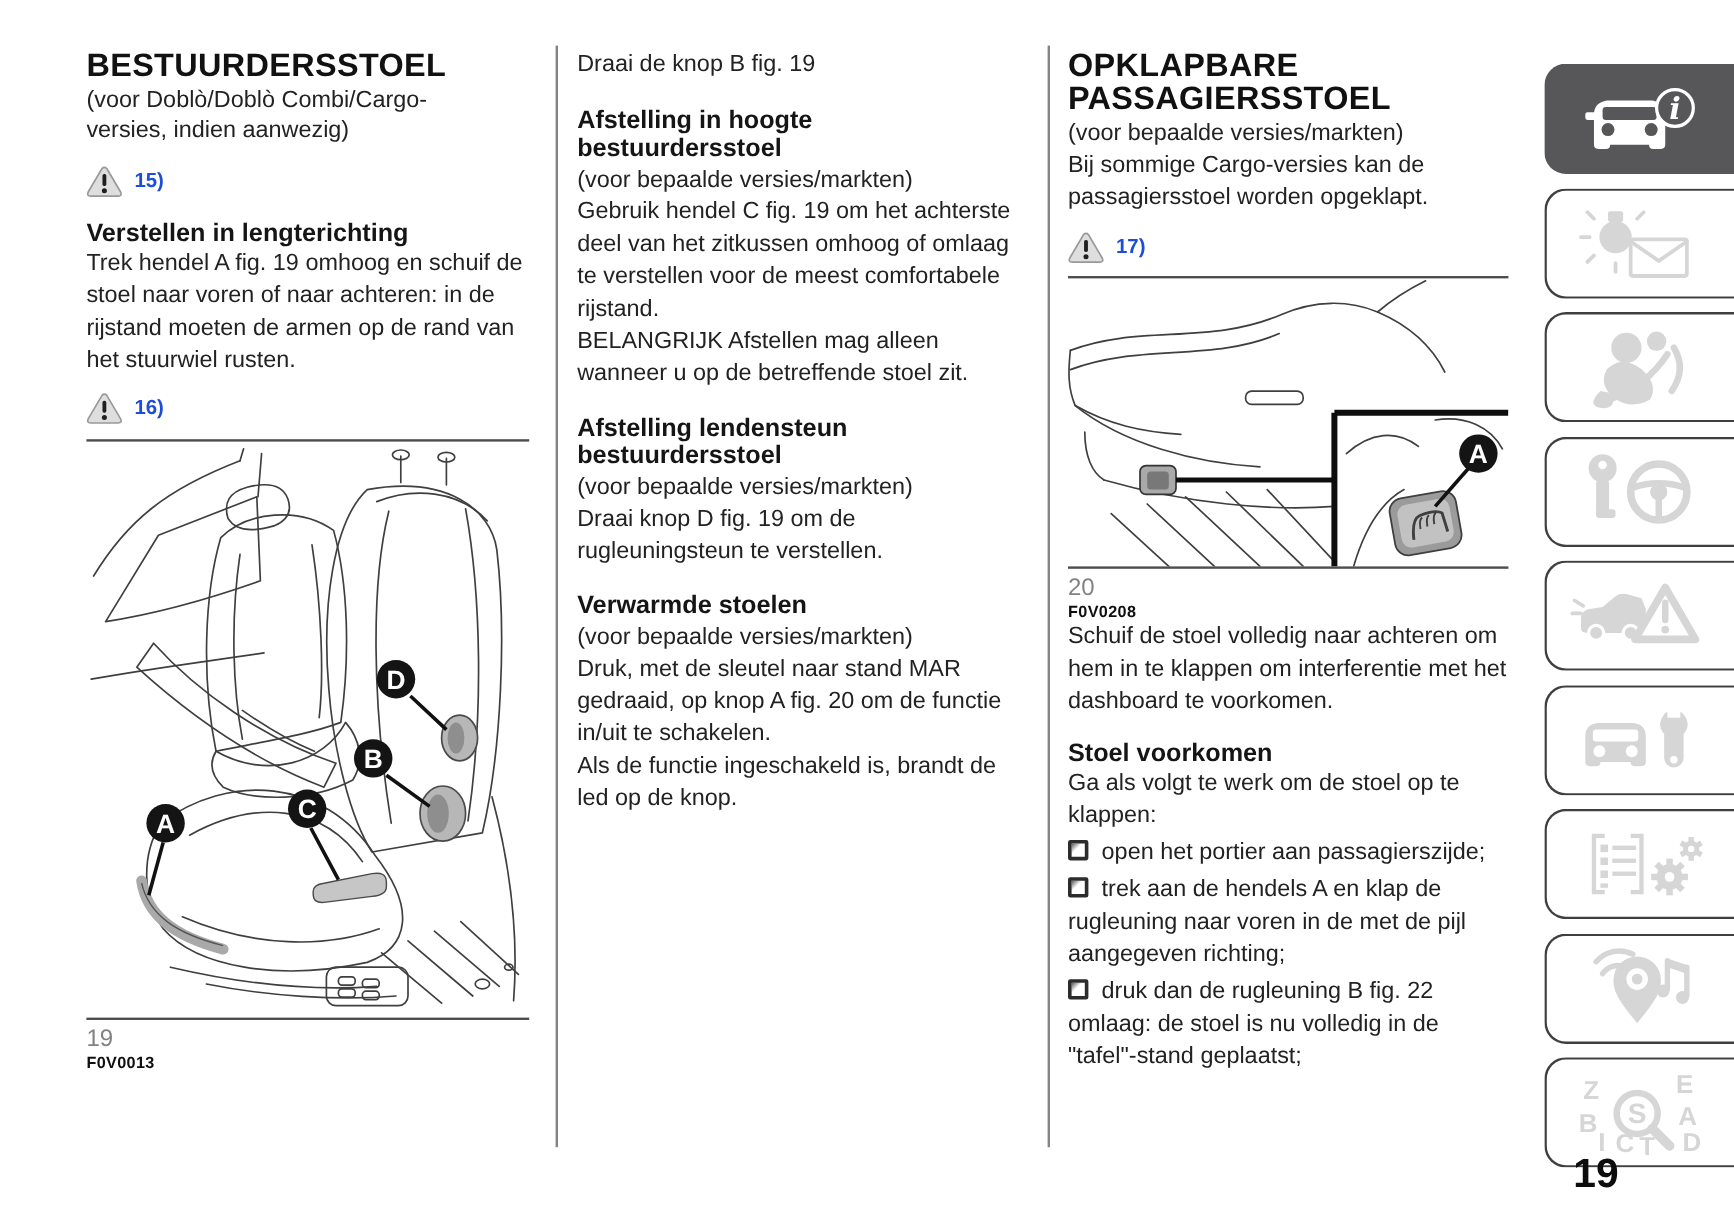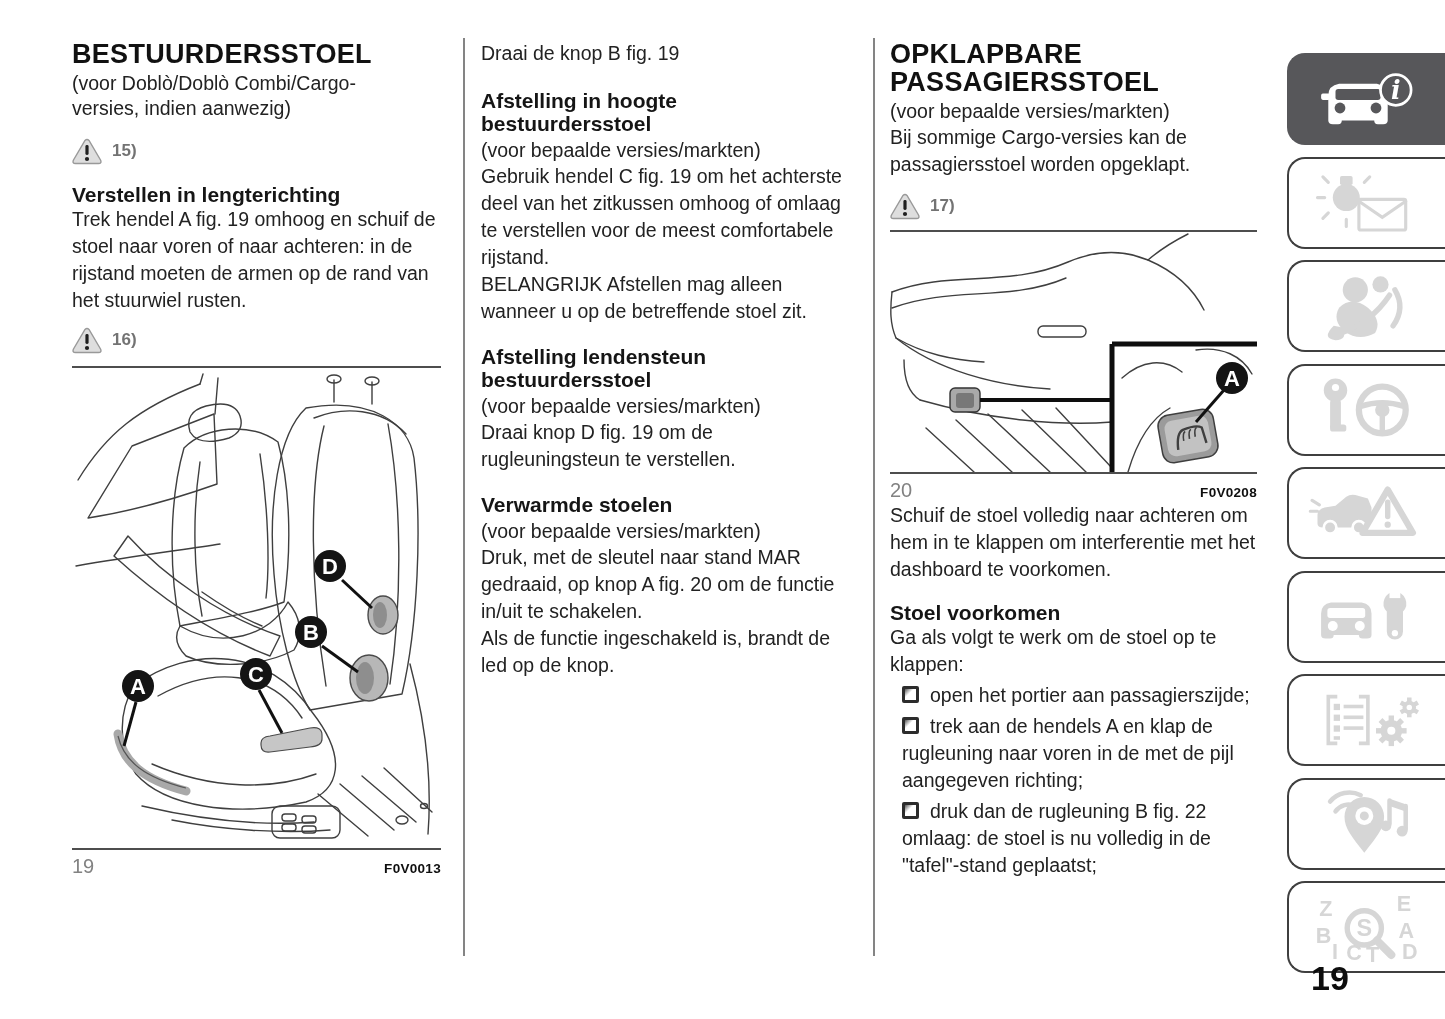--- a/index.html
+++ b/index.html
@@ -15,25 +15,25 @@
   #vdiv1{left:463px;}
   #vdiv2{left:873px;}
 
   h1{font-size:27px;line-height:28px;font-weight:bold;letter-spacing:.3px;margin:0;color:#111;}
   h2{font-size:21px;line-height:23px;font-weight:bold;margin:0;color:#151515;}
   .prewrap{white-space:pre-line;}
   .note{font-size:19.5px;line-height:25px;margin:3px 0 0;color:#222;}
   p.body{font-size:19.5px;line-height:27px;margin:0;color:#222;}
 
   .warn-row{display:flex;align-items:center;gap:10px;height:28px;}
-  .warn-num{font-weight:bold;font-size:17px;color:#737373;}
+  .warn-num{font-weight:bold;font-size:17px;color:#1d4ed8;}
 
   .figure{border-top:2px solid #4e4e4e;border-bottom:2px solid #4e4e4e;background:#fff;}
   .figure svg{display:block;}
-  .figcap{display:flex;justify-content:space-between;align-items:baseline;margin-top:5px;}
+  .figcap{display:flex;justify-content:space-between;align-items:baseline;margin-top:5px;flex-direction:column;}
   .fignum{color:#828282;font-size:20px;}
   .figcode{font-weight:bold;font-size:13.5px;color:#0f0f0f;letter-spacing:.3px;}
 
   .bullet{font-size:19.5px;line-height:27px;margin:0;color:#222;}
   .bbox{display:inline-block;width:11px;height:11px;border:3px solid #2c2c2c;border-radius:2px;margin-right:11px;position:relative;top:1px;background:linear-gradient(135deg,#555 0%,#fff 40%);}
 
   
   .tab{position:absolute;left:1287px;width:158px;height:92px;box-sizing:border-box;
        border:2px solid #3f3f3f;border-right:none;border-radius:18px 0 0 18px;
        background:#fff;display:flex;align-items:center;justify-content:center;}
@@ -41,21 +41,21 @@
 
   .pagenum{position:absolute;left:1311px;top:958px;font-size:34px;line-height:40px;font-weight:bold;color:#0d0d0d;}
 
   
   .ln{stroke:#3f3f3f;stroke-width:1.4;fill:none;stroke-linecap:round;stroke-linejoin:round;}
   .callout-circle{fill:#141414;}
   .callout-letter{fill:#ffffff;font-family:"Liberation Sans",sans-serif;font-weight:bold;font-size:22px;text-anchor:middle;}
   .leader{stroke:#111;stroke-width:3;fill:none;}
 
   
-  .mt4{margin-top:4px;margin-left:12px;}.mt10{margin-top:10px;}.mt12{margin-top:12px;}.mt14{margin-top:14px;}
+  .mt4{margin-top:4px;}.mt10{margin-top:10px;}.mt12{margin-top:12px;}.mt14{margin-top:14px;}
   .mt16{margin-top:16px;}.mt18{margin-top:18px;}.mt20{margin-top:20px;}.mt22{margin-top:22px;}
 </style>
 </head>
 <body>
 
 <div class="col" id="col-left">
   <h1>BESTUURDERSSTOEL</h1>
   <div class="note prewrap">(voor Doblò/Doblò Combi/Cargo-
 versies, indien aanwezig)</div>
 

